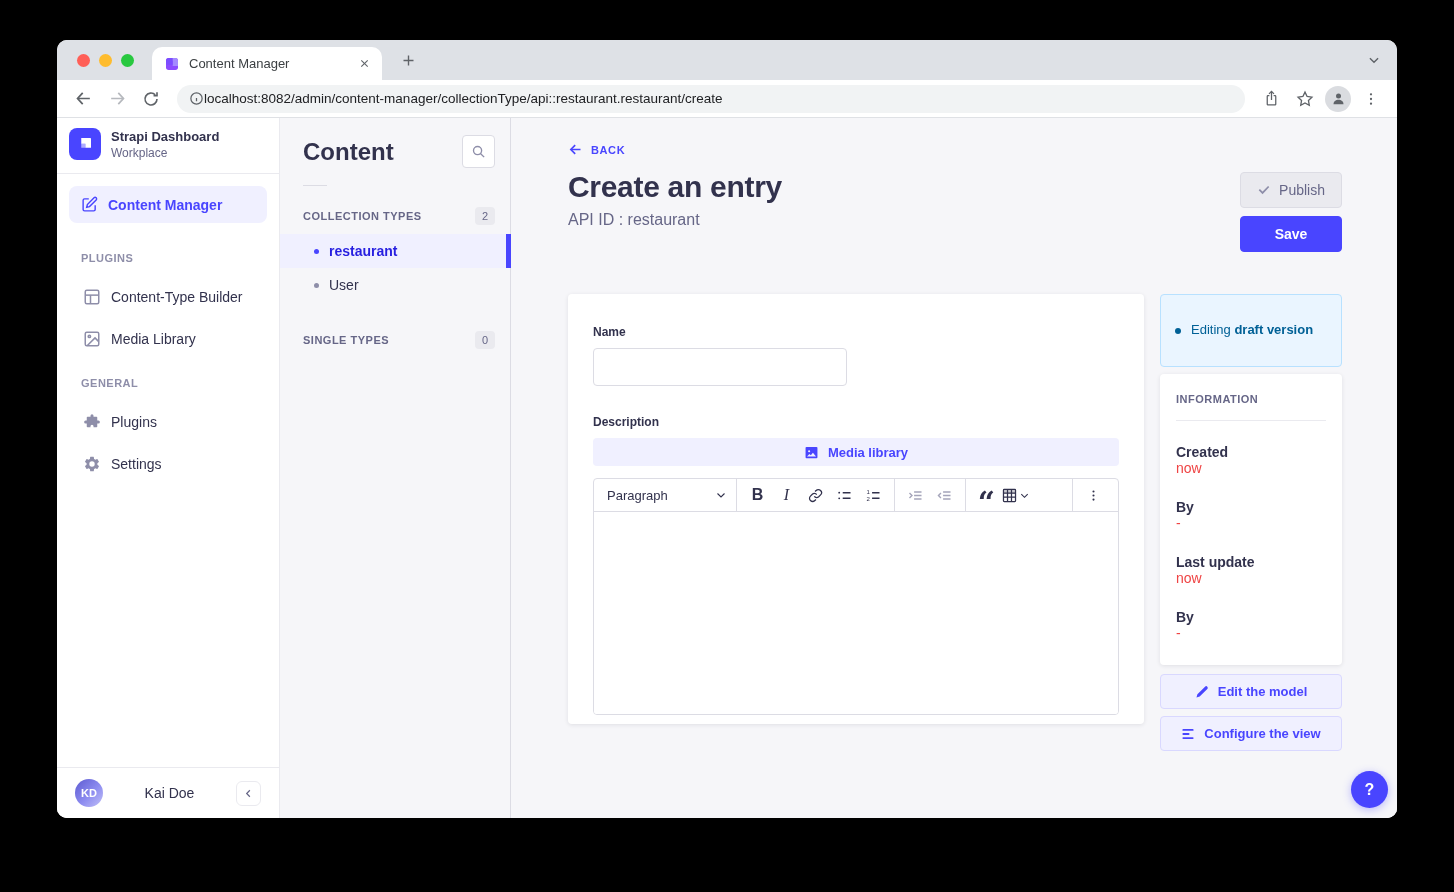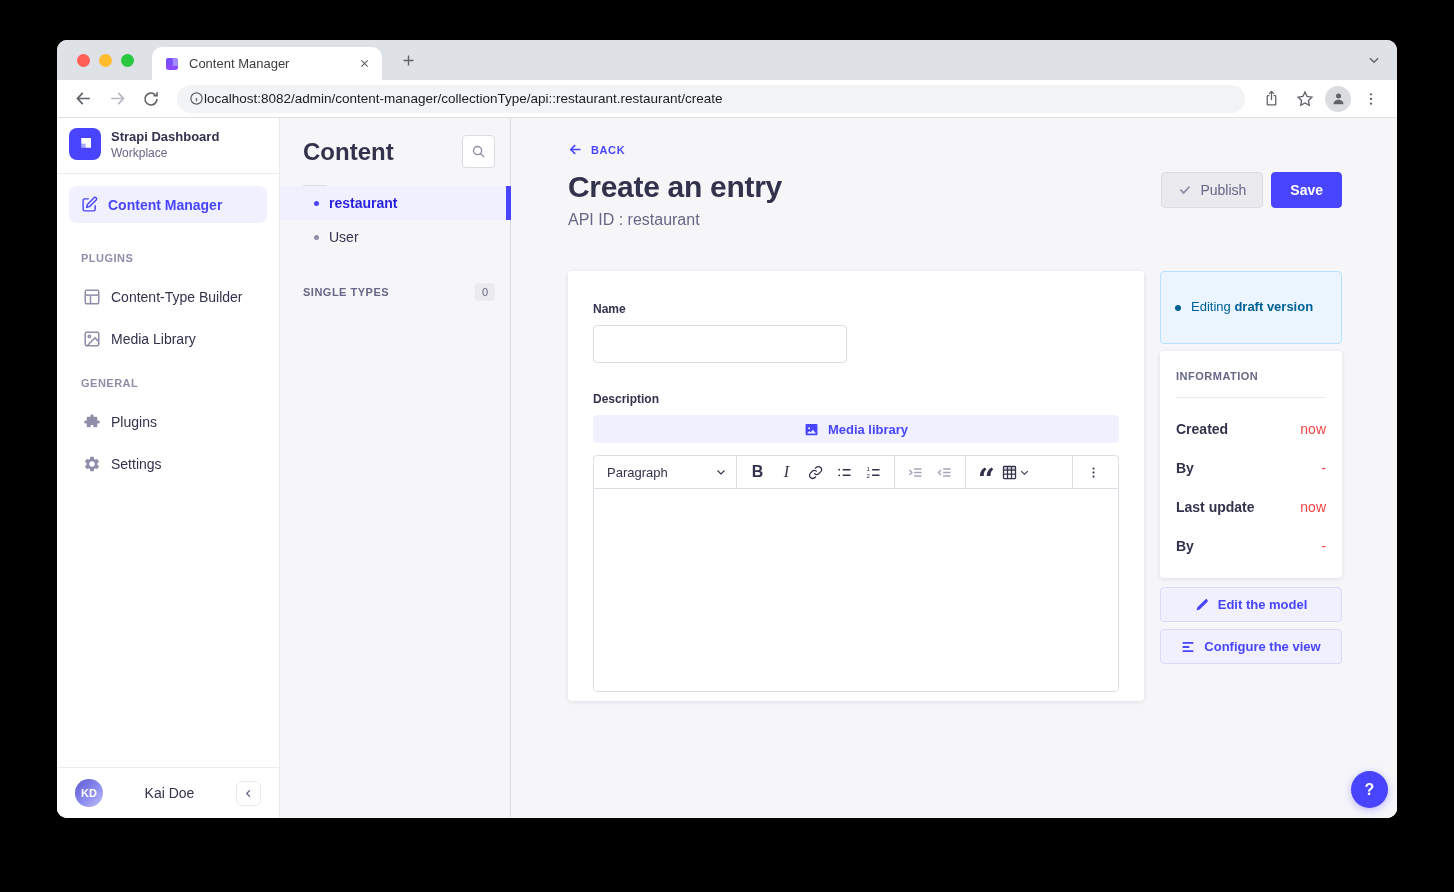--- a/index.html
+++ b/index.html
@@ -75,21 +75,21 @@
   .subnav-item.active .bullet { background:#4945ff; }
   .subnav-item.active::after { content:""; position:absolute; right:-1px; top:0; bottom:0; width:5px; background:#4945ff; }
 
   
   .main { flex:1; position:relative; padding:24px 55px 0 57px; background:#f6f6f9; min-width:0; }
   .back-row { display:flex; align-items:center; gap:8px; color:#4945ff;
               font-size:11px; font-weight:bold; letter-spacing:.6px; cursor:pointer; width:max-content; }
   .title-row { display:flex; justify-content:space-between; align-items:flex-start; margin-top:13px; }
   .page-title { font-size:30px; font-weight:bold; color:#32324d; letter-spacing:-.3px; }
   .api-id { font-size:16px; color:#666687; margin-top:7px; }
-  .actions { display:flex; gap:8px; padding-top:2px; }
+  .actions { display:flex; gap:8px; padding-top:2px;flex-direction:column; }
   .btn { height:36px; border-radius:4px; font-size:14px; display:flex; align-items:center;
          justify-content:center; gap:8px; cursor:pointer; font-family:inherit; }
   .btn-publish { background:#eaeaef; border:1px solid #dcdce4; color:#666687; padding:0 16px; }
   .btn-save { background:#4945ff; border:1px solid #4945ff; color:#fff; font-weight:bold; padding:0 18px; }
 
   .content-row { display:flex; gap:16px; margin-top:42px; align-items:flex-start; }
   .form-card { width:576px; height:430px; background:#fff; border-radius:4px;
                box-shadow:0 1px 4px rgba(33,33,52,.1); padding:31px 25px 22px 25px; }
   .field-label { font-size:12px; font-weight:bold; color:#32324d; }
   .text-input { margin-top:9px; width:254px; height:38px; border:1px solid #dcdce4; border-radius:4px;
@@ -116,21 +116,21 @@
   
   .aside { width:182px; display:flex; flex-direction:column; }
   .draft-panel { min-height:73px; background:#eaf5ff; border:1px solid #b8e1ff; border-radius:4px;
                  padding:13px 14px; display:flex; align-items:center; gap:10px;
                  color:#006096; font-size:13px; line-height:1.55; }
   .draft-dot { width:6px; height:6px; border-radius:50%; background:#006096; flex:none; }
   .info-panel { margin-top:7px; background:#fff; border-radius:4px; box-shadow:0 1px 4px rgba(33,33,52,.1);
                 padding:19px 16px 24px 16px; }
   .info-title { font-size:11px; font-weight:bold; letter-spacing:.5px; color:#666687; }
   .info-divider { height:1px; background:#eaeaef; margin-top:15px; }
-  .info-row { display:flex; justify-content:space-between; align-items:baseline; margin-top:23px; font-size:14px; }
+  .info-row { display:flex; justify-content:space-between; align-items:baseline; margin-top:23px; font-size:14px;flex-direction:column; }
   .info-row .lbl { font-weight:bold; color:#32324d; }
   .info-row .val { color:#ef4444; }
   .aside-btn { margin-top:9px; height:35px; background:#f0f0ff; border:1px solid #d9d8ff; border-radius:4px;
                color:#4945ff; font-size:13px; font-weight:bold; display:flex; align-items:center;
                justify-content:center; gap:9px; cursor:pointer; font-family:inherit; }
   .aside-btn + .aside-btn { margin-top:7px; }
 
   .help-btn { position:absolute; right:9px; bottom:10px; width:37px; height:37px; border-radius:50%;
               background:#4945ff; color:#fff; font-size:16px; font-weight:bold;
               display:flex; align-items:center; justify-content:center; cursor:pointer;
@@ -317,20 +317,24 @@
           <span>
             <svg width="15" height="15" viewBox="0 0 24 24" stroke="currentColor" stroke-width="2.2" fill="none">
                 <circle cx="10.5" cy="10.5" r="6.5"></circle>
                 <line x1="15.5" y1="15.5" x2="21" y2="21"></line>
               </svg>
           </span>
         </span>
       </div>
       <div class="subnav-divider"></div>
 
+      <div class="group-header">
+        <span class="group-label">COLLECTION TYPES</span>
+        <span class="count-badge">2</span>
+      </div>
       <div class="subnav-item active">
         <span class="bullet"></span>
         <span>restaurant</span>
       </div>
       <div class="subnav-item">
         <span class="bullet"></span>
         <span>User</span>
       </div>
 
       <div class="group-header" style="padding-top:29px">

